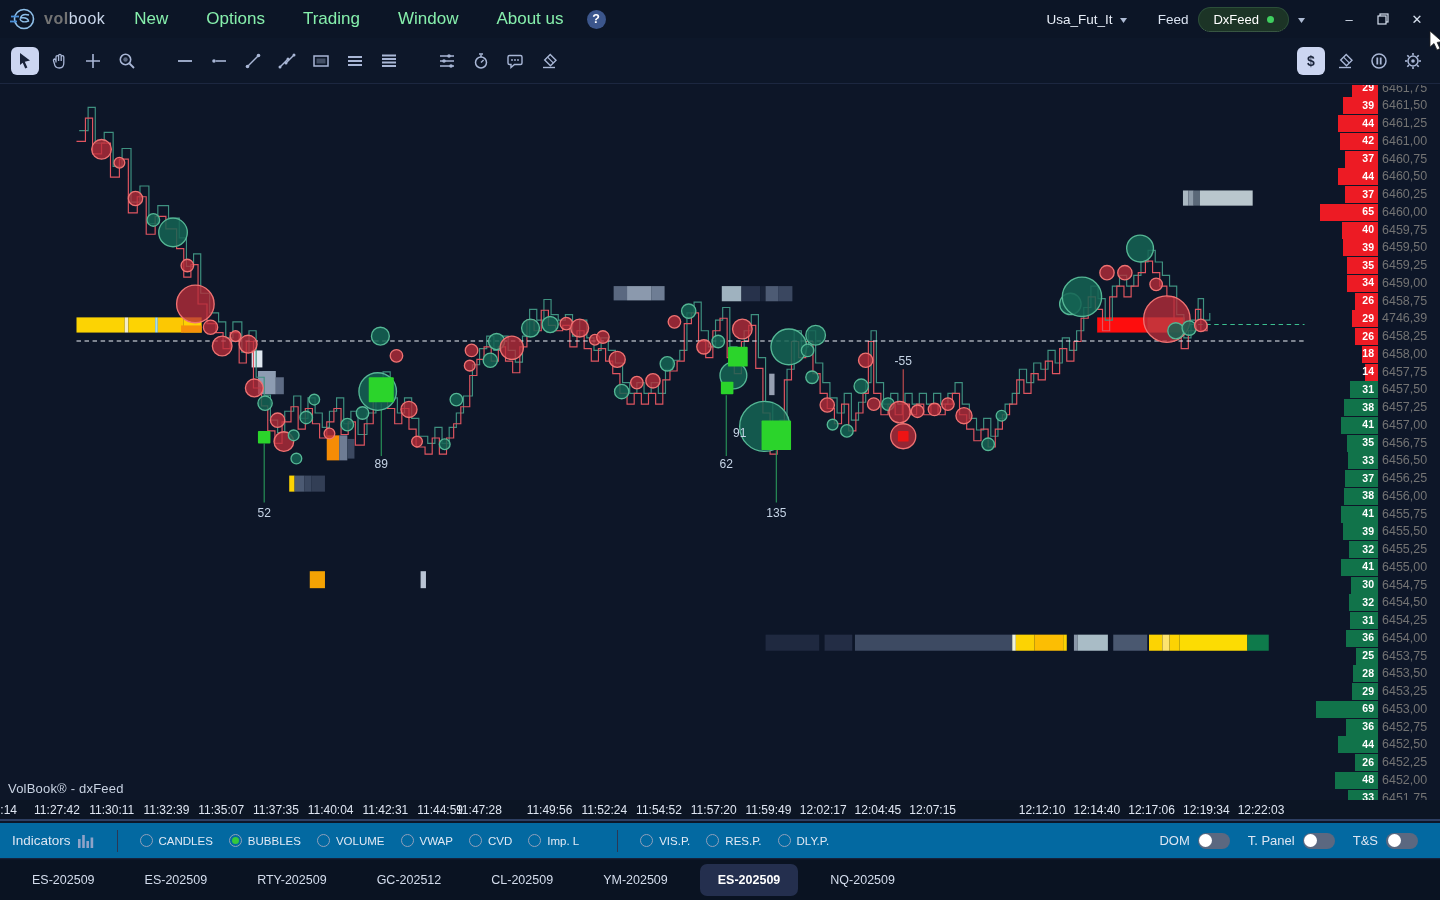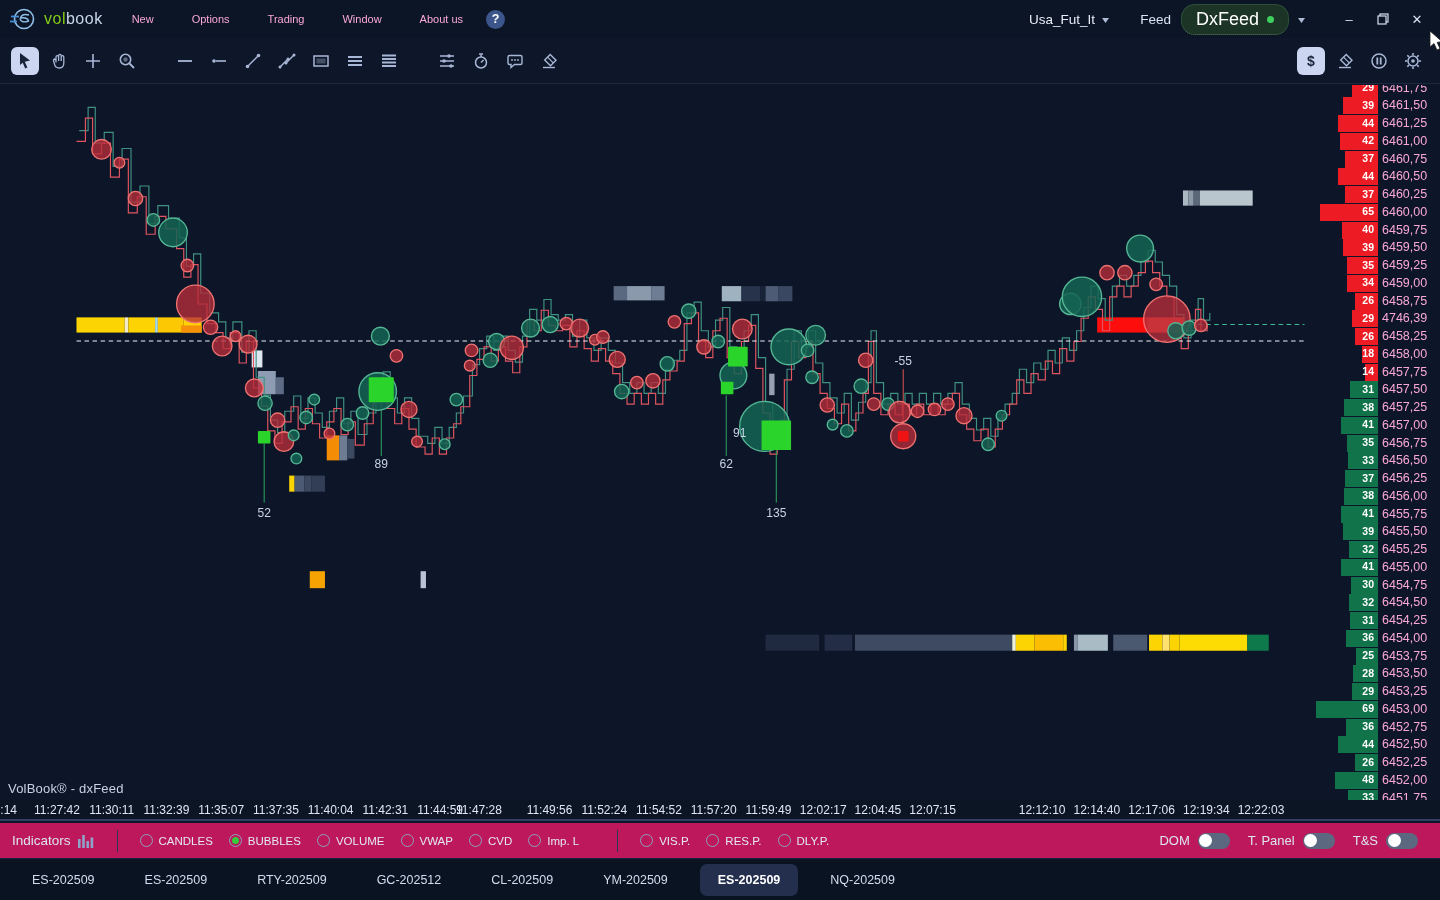--- a/index.html
+++ b/index.html
@@ -5,35 +5,35 @@
   * { margin:0; padding:0; box-sizing:border-box; }
   html,body { width:1440px; height:900px; overflow:hidden; background:#0c1526;
               font-family:"Liberation Sans", sans-serif; }
   #app { position:relative; width:1440px; height:900px; background:#0d1628; color:#e6ecf7; }
 
   
   .titlebar { position:absolute; top:0; left:0; width:100%; height:38px;
               background:#0c1526; display:flex; align-items:center; }
   .logo { display:flex; align-items:center; gap:8px; padding:0 14px 0 10px; }
   .logo-text { font-size:16px; letter-spacing:.5px; }
-  .logo-text b { color:#84cc16; font-weight:400; }
+  .logo-text b { color:#737373; font-weight:700; }
   .logo-text span { color:#c9d6ea; font-weight:300; }
   .menu { display:flex; align-items:center; gap:8px; }
-  .menu-item { font-size:11px; color:#f9a8d4; padding:6px 15px; cursor:default; }
+  .menu-item { font-size:17px; color:#86efac; padding:6px 15px; cursor:default; }
   .help-btn { width:19px; height:19px; border-radius:50%; background:#3c568c; color:#fff;
               font-size:12.5px; font-weight:700; display:flex; align-items:center;
               justify-content:center; margin-left:8px; }
   .tb-right { margin-left:auto; display:flex; align-items:center; gap:14px; padding-right:8px; }
   .account { display:flex; align-items:center; gap:8px; font-size:13.5px; color:#e8eef8; }
   .chev { font-size:10px; color:#aebbd4; transform:scaleX(1.4); }
   .feed-wrap { display:flex; align-items:center; gap:10px; margin-left:18px; }
   .feed-label { font-size:13.5px; color:#dbe4f2; }
   .feed-pill { display:flex; align-items:center; gap:8px; background:#1c3426;
                border:1px solid #2c4f39; border-bottom:1px dotted #55795f;
-               border-radius:14px; padding:4px 14px; font-size:18px; color:#fff; }
+               border-radius:14px; padding:4px 14px; font-size:13px; color:#fff; }
   .feed-dot { width:7px; height:7px; border-radius:50%; background:#3fcf5f; }
   .winbtns { display:flex; align-items:center; gap:4px; margin-left:16px; }
   .winbtn { width:30px; height:28px; display:flex; align-items:center; justify-content:center;
             color:#d7e0ee; font-size:13px; }
 
   
   .toolbar { position:absolute; top:38px; left:0; width:100%; height:46px; background:#0d1729;
              border-bottom:1px solid #1c2740; display:flex; align-items:center; }
   .tool { width:28px; height:28px; margin:0 3px; border-radius:6px; display:flex;
           align-items:center; justify-content:center; color:#a9b7d6; }
@@ -49,31 +49,31 @@
   .watermark { position:absolute; left:8px; bottom:4px; z-index:4; font-size:13px;
                color:#c8d2e2; letter-spacing:.2px; }
 
   
   #ladder { position:absolute; top:0; right:0; width:260px; height:715px; z-index:2; }
   .lrow { position:absolute; right:0; width:260px; height:18px; }
   .lbar { position:absolute; right:62px; top:0.5px; height:17px; }
   .lvol { position:absolute; right:66px; top:2px; font-size:10.5px; font-weight:700;
           color:#ffffff; }
   .lprice { position:absolute; right:2px; top:1.5px; width:56px; font-size:12.5px;
-            color:#f9a8d4; text-align:left; }
+            color:#737373; text-align:left; }
 
   
   #time-axis { position:absolute; top:800px; left:0; width:1440px; height:21px;
                background:#0c1524; border-bottom:2px solid #2e3f63; }
   .tlabel { position:absolute; top:3px; transform:translateX(-50%); font-size:12px;
             color:#dfe6f2; white-space:nowrap; }
 
   
   #controls { position:absolute; top:823px; left:0; width:1440px; height:36px;
-              background:#be185d; border-bottom:1px solid #16213a;
+              background:#0369a1; border-bottom:1px solid #16213a;
               display:flex; align-items:center; }
   .ind-label { font-size:13.5px; color:#dce5f2; margin-left:12px; margin-right:6px; }
   .vdiv { width:1px; height:22px; background:#2a3856; margin:0 22px; }
   .radio-item { display:flex; align-items:center; gap:6px; margin-right:16px; }
   .radio-circ { width:13px; height:13px; border-radius:50%; border:1.5px solid #8fa0bb;
                 display:flex; align-items:center; justify-content:center; }
   .radio-circ .dot { width:7px; height:7px; border-radius:50%; background:#35c93c; }
   .radio-lab { font-size:11.5px; color:#e2e9f4; }
   .ctl-right { margin-left:auto; display:flex; align-items:center; gap:18px; padding-right:22px; }
   .toggle-item { display:flex; align-items:center; gap:8px; }

